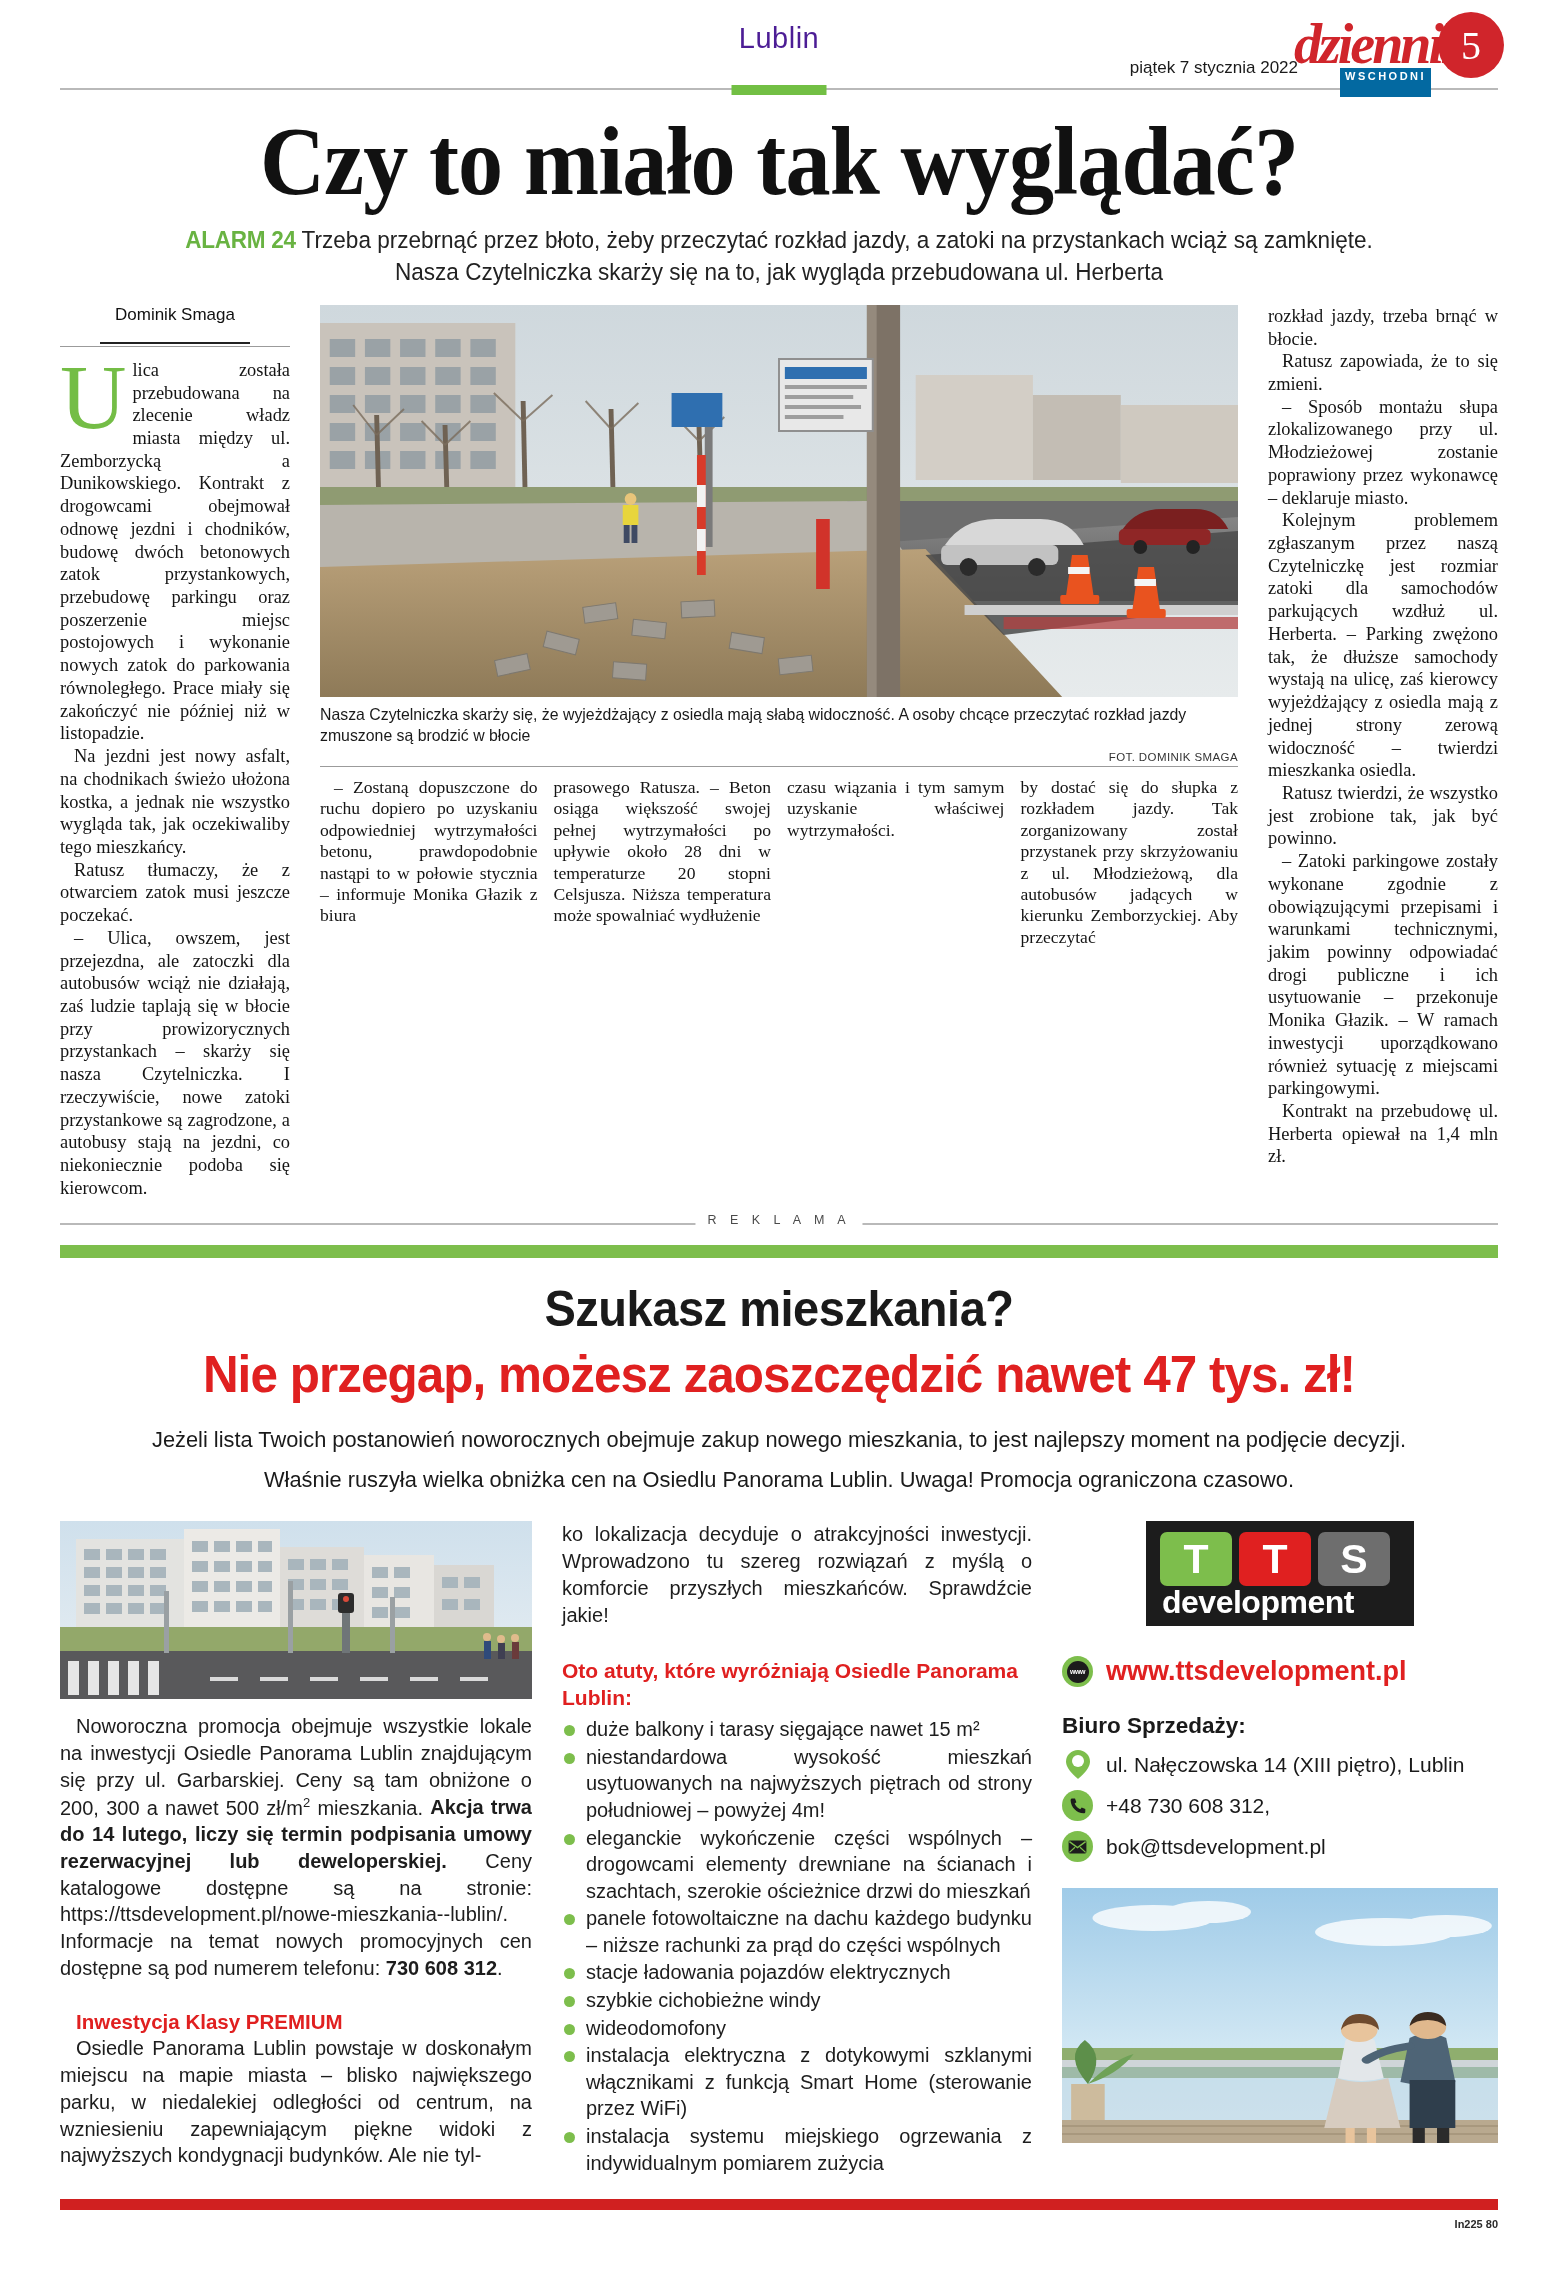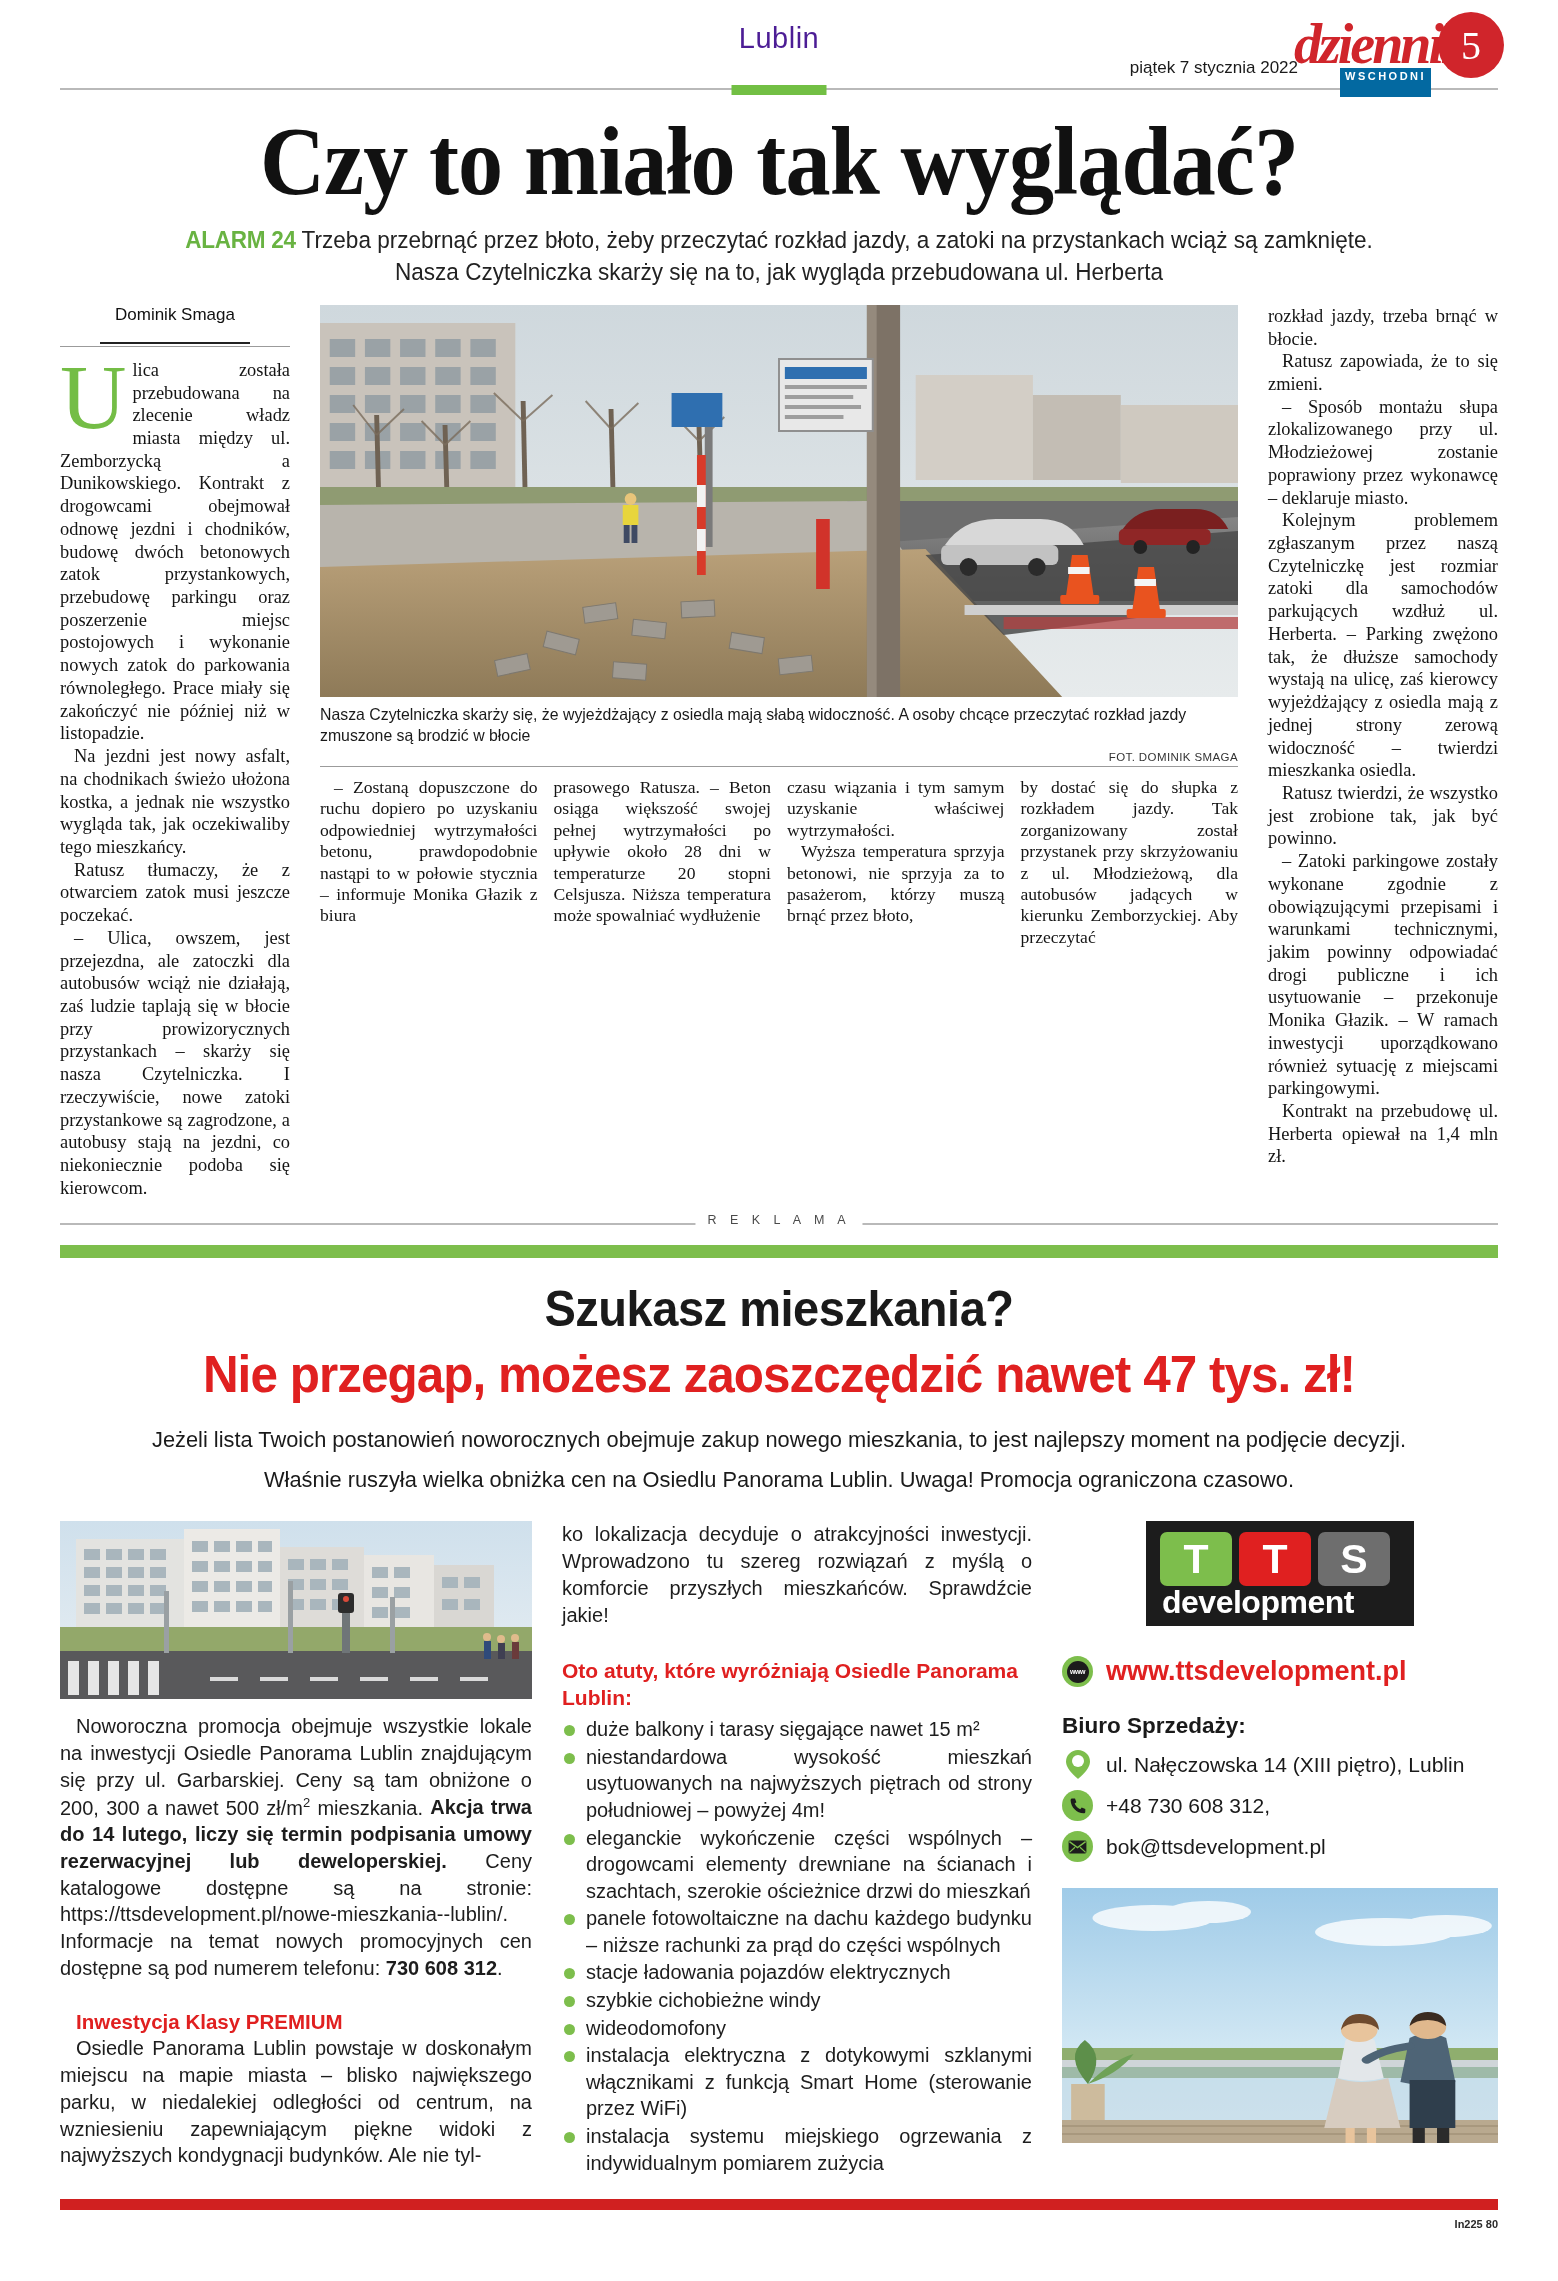--- a/index.html
+++ b/index.html
@@ -455,21 +455,20 @@
               </div>
           </div>
           <div class="sub-col">
             <div class="body-text">
                 <p class="noindent">prasowego Ratusza. – Beton osiąga większość swojej pełnej wytrzymałości po upływie około 28 dni w temperaturze 20 stopni Celsjusza. Niższa temperatura może spowalniać wydłużenie</p>
               </div>
           </div>
           <div class="sub-col">
             <div class="body-text">
               <p class="noindent">czasu wiązania i tym samym uzyskanie właściwej wytrzymałości.</p>
-              <p>Wyższa temperatura sprzyja betonowi, nie sprzyja za to pasażerom, którzy muszą brnąć przez błoto,</p>
             </div>
           </div>
           <div class="sub-col">
             <div class="body-text">
                 <p class="noindent">by dostać się do słupka z rozkładem jazdy. Tak zorganizowany został przystanek przy skrzyżowaniu z ul. Młodzieżową, dla autobusów jadących w kierunku Zemborzyckiej. Aby przeczytać</p>
               </div>
           </div>
         </div>
       </div>
 

